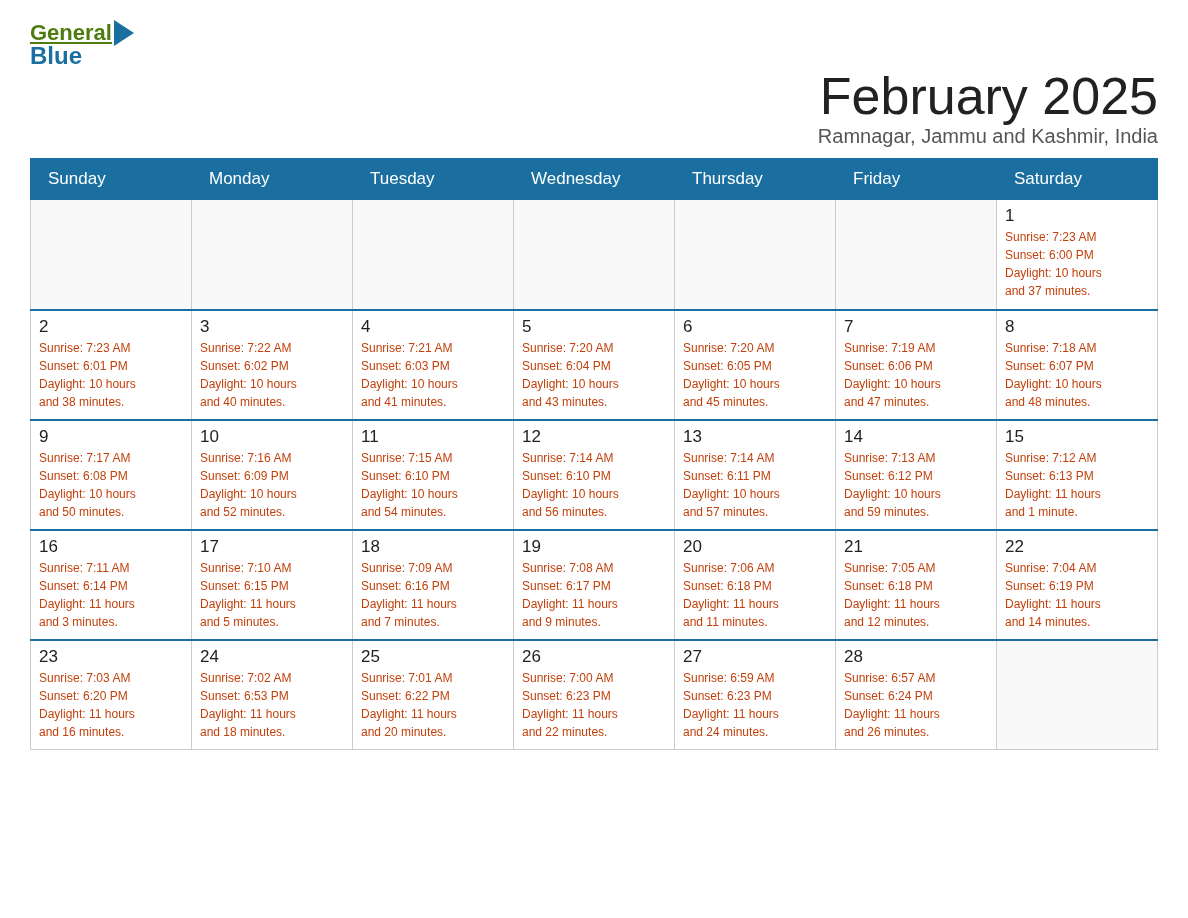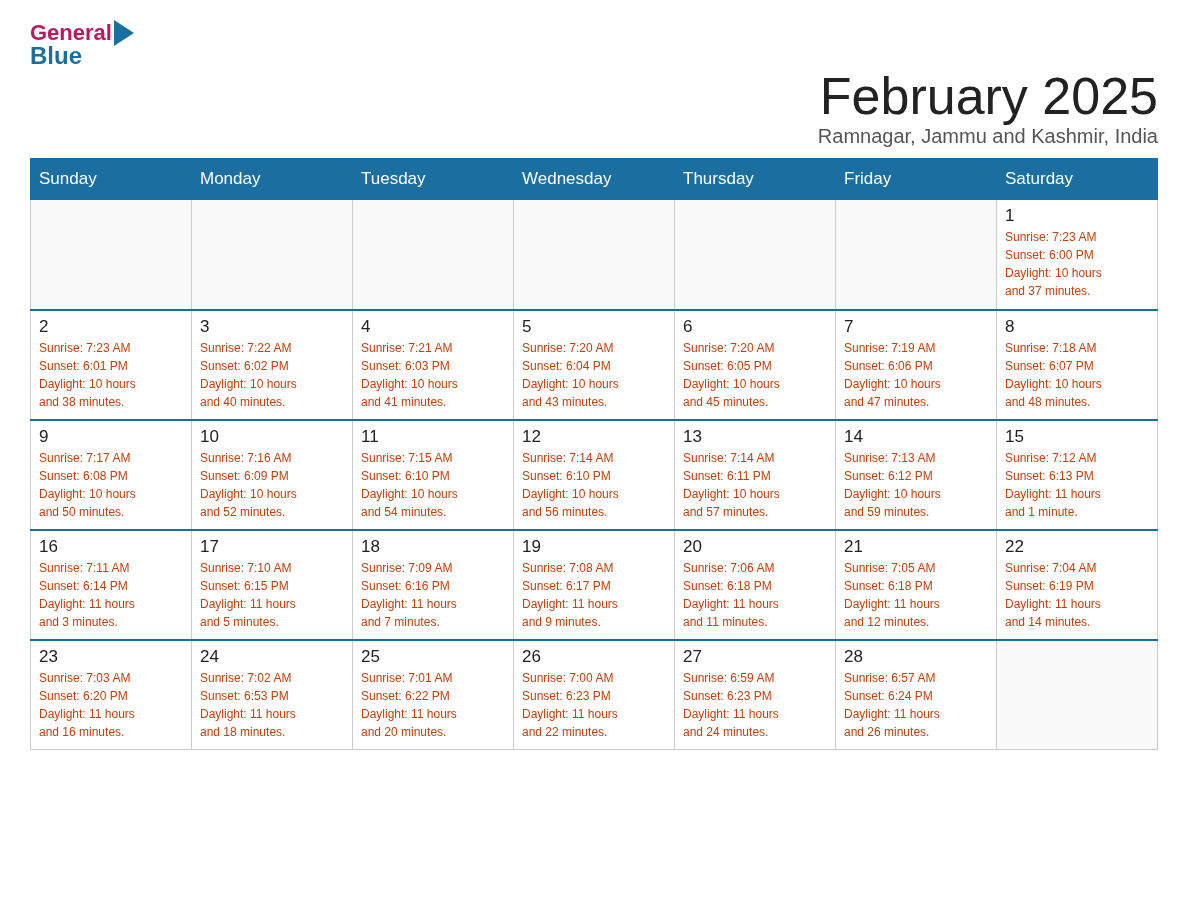--- a/index.html
+++ b/index.html
@@ -21,21 +21,21 @@
       flex-direction: column;
       align-items: flex-start;
     }
     .logo-text {
       font-size: 22px;
       font-weight: bold;
       color: #333;
       display: flex;
       align-items: center;
     }
-    .logo-general { color: #be185d; }
+    .logo-general { color: #4d7c0f; text-decoration: underline; }
     .logo-blue {
       color: #1a6fa0;
       font-size: 24px;
       font-weight: bold;
     }
     .title-block {
       text-align: right;
     }
     .calendar-title {
       font-size: 52px;
@@ -49,21 +49,21 @@
       color: #555;
     }
     .calendar {
       width: 100%;
       border-collapse: collapse;
       margin-top: 10px;
     }
     .calendar th {
       background-color: #1a6fa0;
       color: #fff;
-      padding: 10px 8px;
+      padding: 10px 17px;
       text-align: left;
       font-size: 17px;
       font-weight: normal;
       border: 1px solid #1a6fa0;
     }
     .calendar td {
       border: 1px solid #ccc;
       vertical-align: top;
       padding: 6px 8px;
       width: 14.28%;

